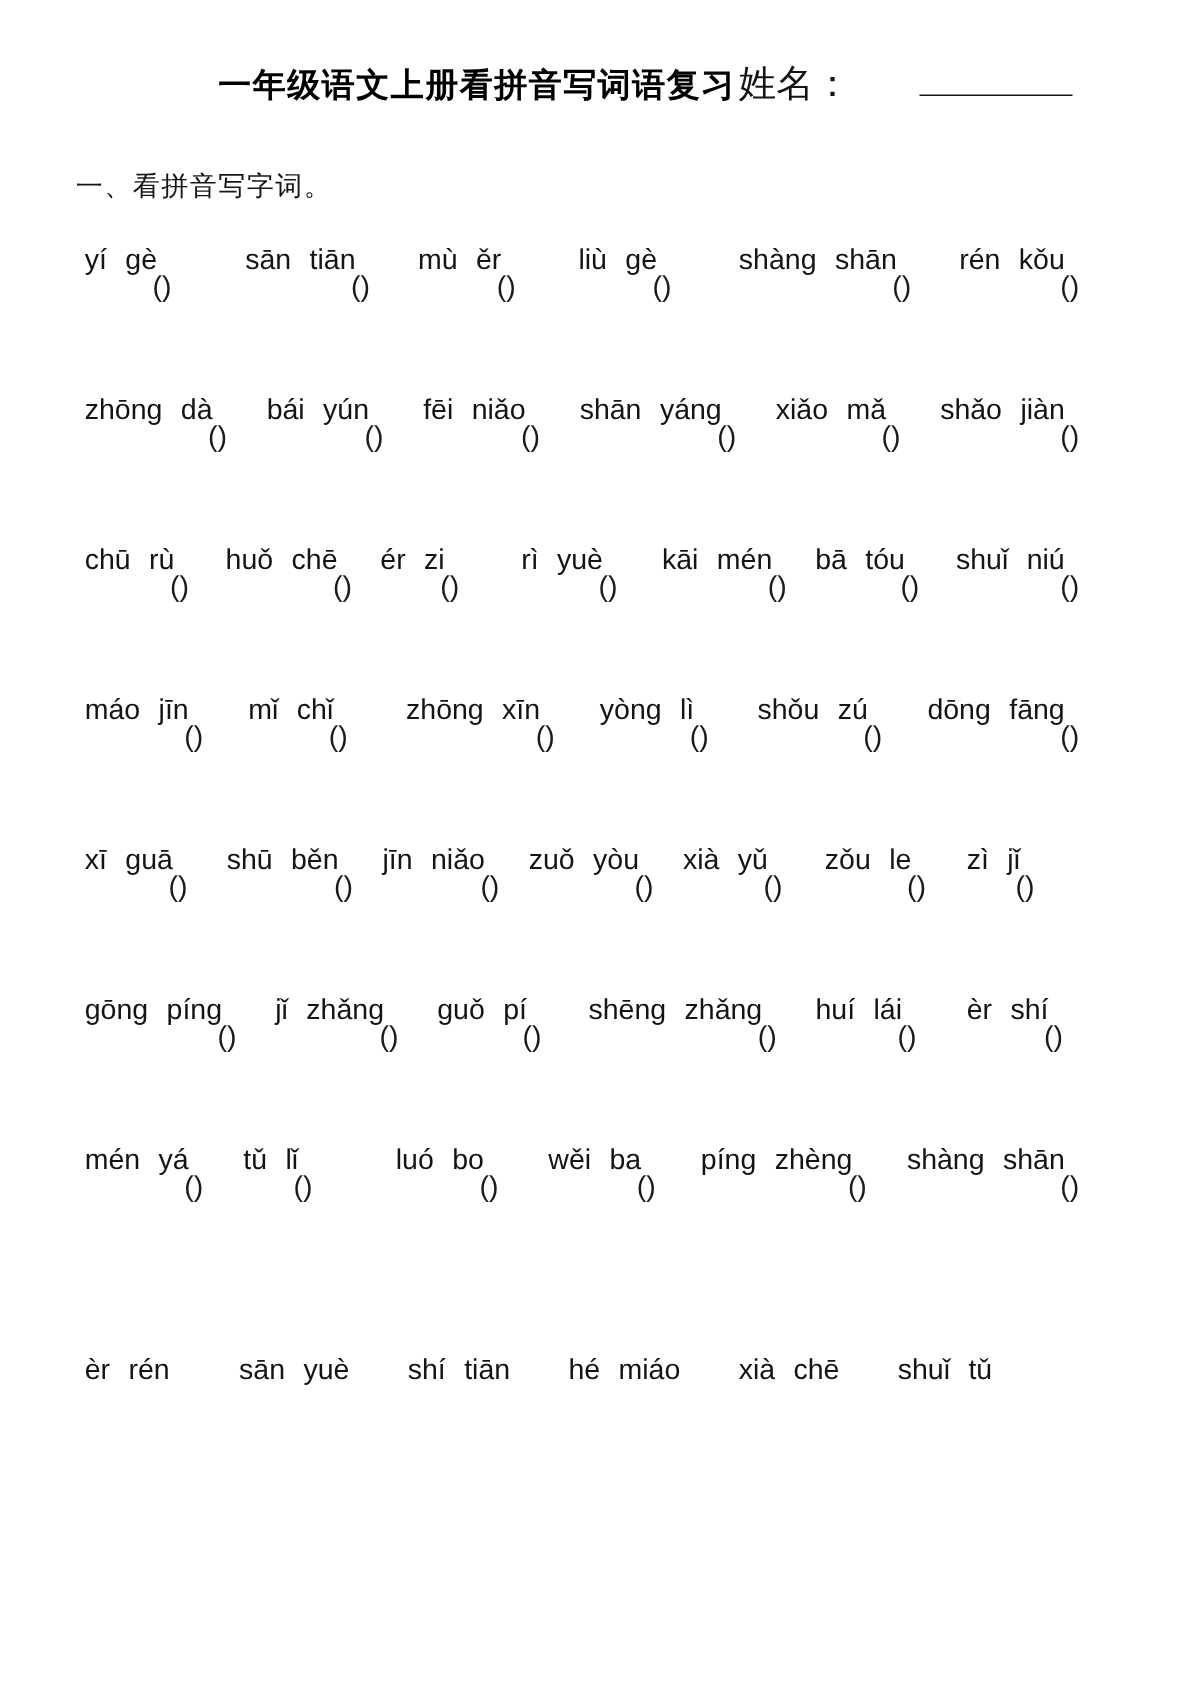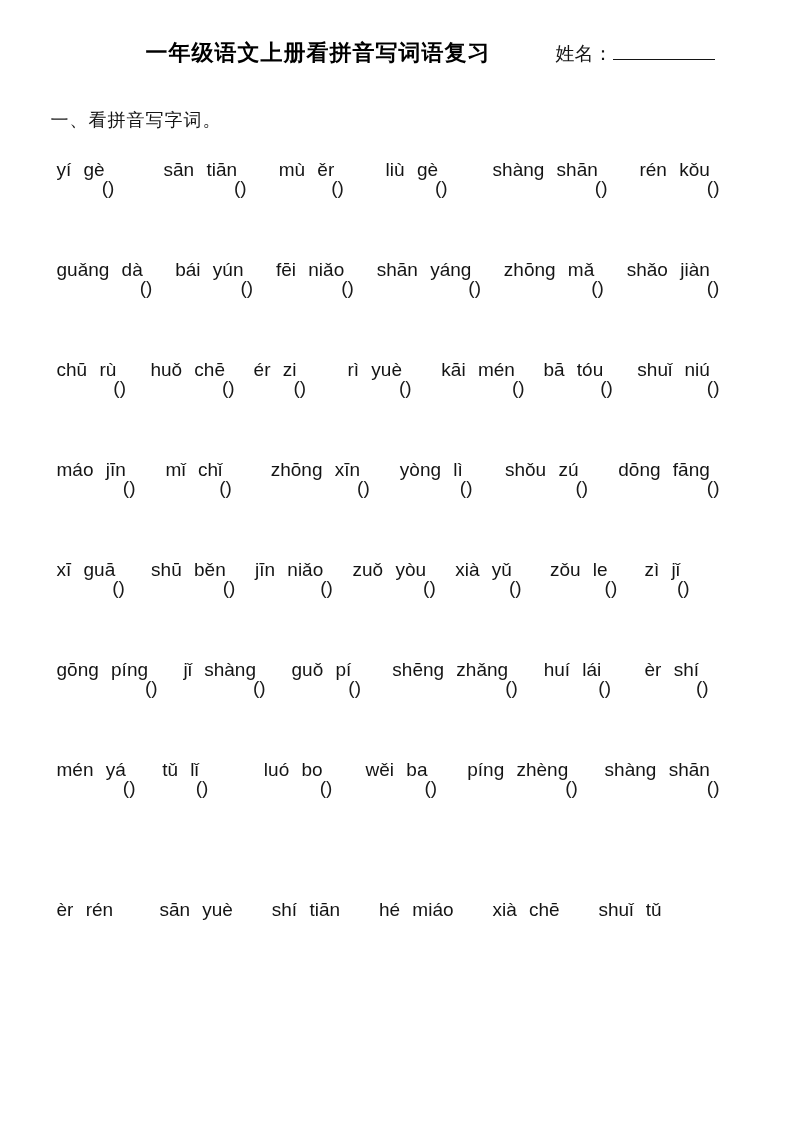--- a/index.html
+++ b/index.html
@@ -27,24 +27,25 @@
   .title {
     margin: 0;
     font-size: 22px;
     font-weight: 700;
     letter-spacing: 1px;
     color: #000000;
     white-space: nowrap;
   }
   .name-area {
     margin-left: auto;
-    font-size: 19px;
+    font-size: 25px;
     white-space: nowrap;
     display: flex;
     align-items: baseline;
+    gap: 45px;
   }
   .name-line {
     display: inline-block;
     width: 102px;
     height: 1em;
     border-bottom: 1.6px solid #141414;
   }
   .section-heading {
     margin-top: 40px;
     font-size: 18px;
@@ -141,21 +142,21 @@
         <div class="group">
           <div class="pinyin">rén kǒu</div>
           <div class="parens">
             <span>(</span>
             <span>)</span>
           </div>
         </div>
       </div>
       <div class="row">
         <div class="group">
-          <div class="pinyin">guǎng dà</div>
+          <div class="pinyin">zhōng dà</div>
           <div class="parens">
             <span>(</span>
             <span>)</span>
           </div>
         </div>
         <div class="group">
           <div class="pinyin">bái yún</div>
           <div class="parens">
             <span>(</span>
             <span>)</span>
@@ -169,21 +170,21 @@
           </div>
         </div>
         <div class="group">
           <div class="pinyin">shān yáng</div>
           <div class="parens">
             <span>(</span>
             <span>)</span>
           </div>
         </div>
         <div class="group">
-          <div class="pinyin">zhōng mǎ</div>
+          <div class="pinyin">xiǎo mǎ</div>
           <div class="parens">
             <span>(</span>
             <span>)</span>
           </div>
         </div>
         <div class="group">
           <div class="pinyin">shǎo jiàn</div>
           <div class="parens">
             <span>(</span>
             <span>)</span>
@@ -338,21 +339,21 @@
       </div>
       <div class="row">
         <div class="group">
           <div class="pinyin">gōng píng</div>
           <div class="parens">
             <span>(</span>
             <span>)</span>
           </div>
         </div>
         <div class="group">
-          <div class="pinyin">jǐ shàng</div>
+          <div class="pinyin">jǐ zhǎng</div>
           <div class="parens">
             <span>(</span>
             <span>)</span>
           </div>
         </div>
         <div class="group">
           <div class="pinyin">guǒ pí</div>
           <div class="parens">
             <span>(</span>
             <span>)</span>

